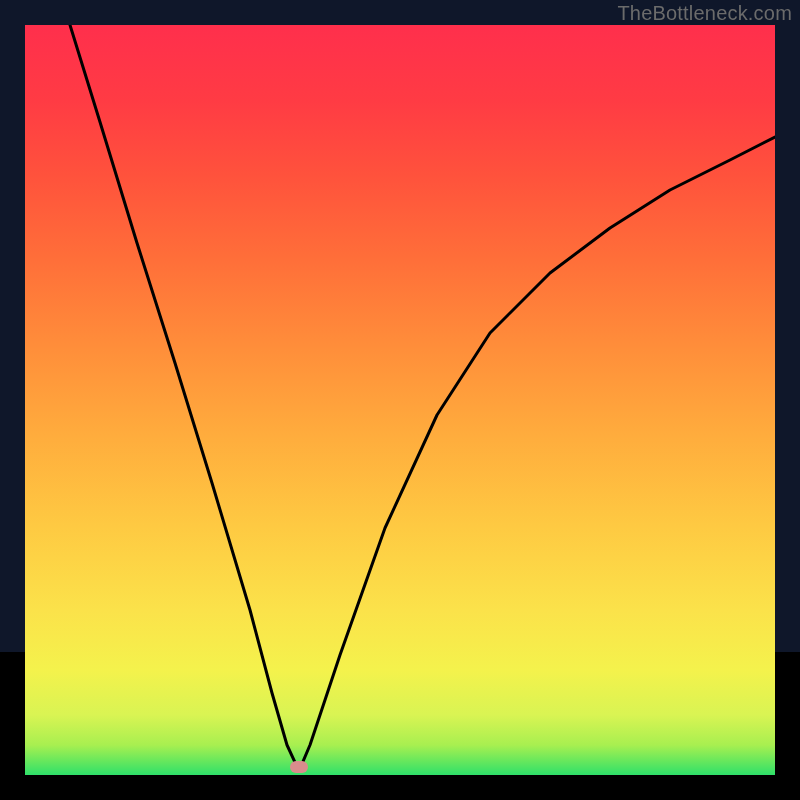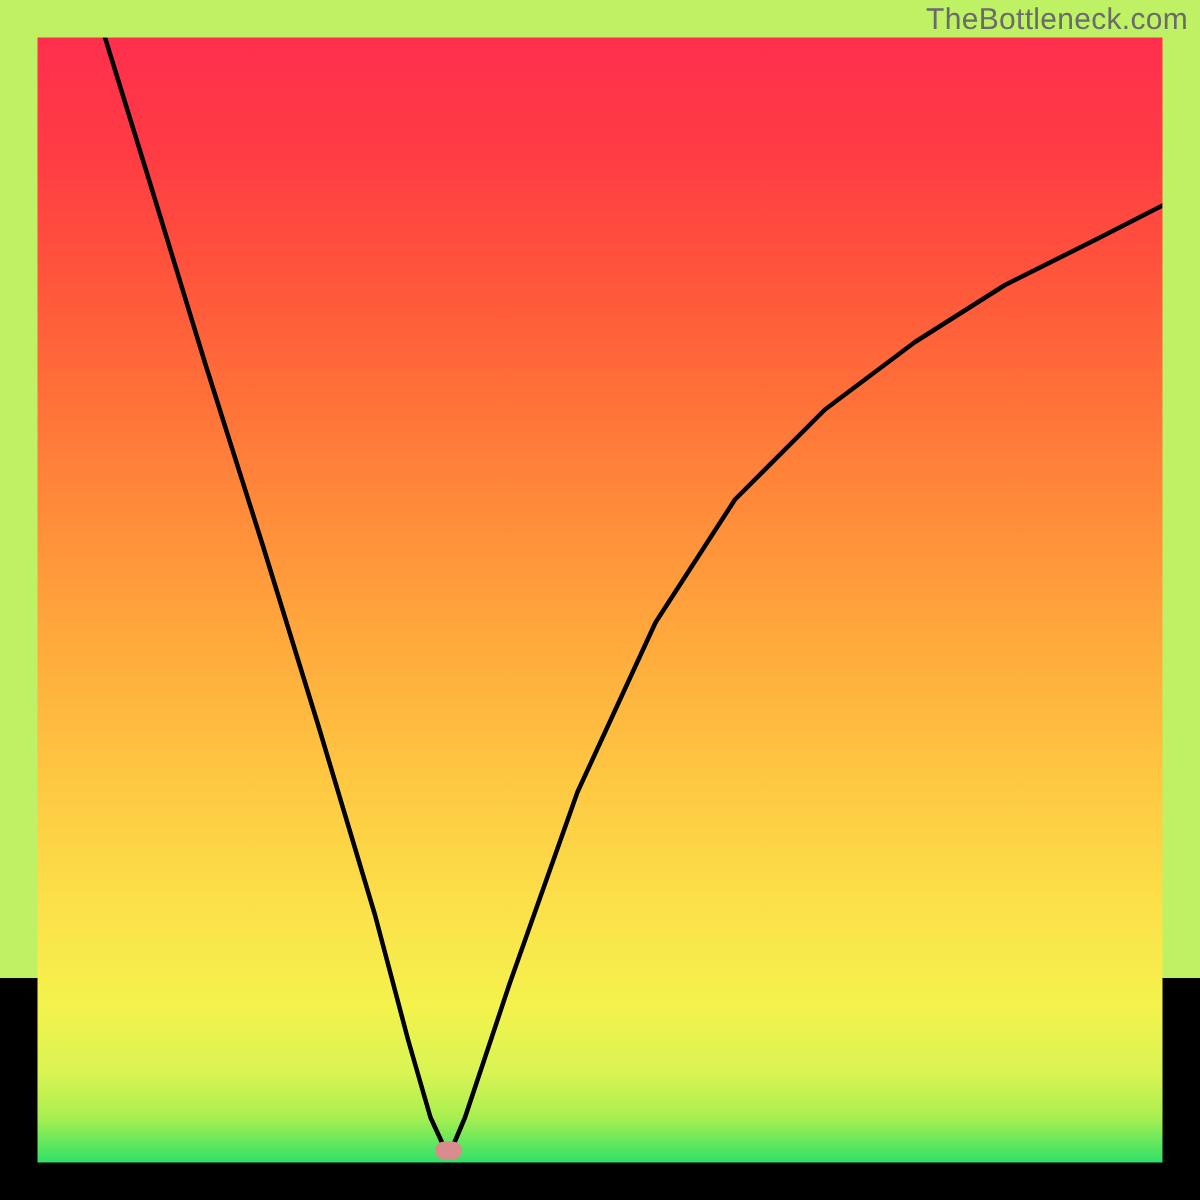--- a/index.html
+++ b/index.html
@@ -9,21 +9,21 @@
     overflow: hidden;
     background: #000;
     position: relative;
   }
   .frame {
     position: absolute;
     top: 0;
     left: 0;
     width: 800px;
     height: 652px;
-    background: #bef264;
+    background: #0f172a;
   }
   .plot-area {
     position: absolute;
     top: 25px;
     left: 25px;
     width: 750px;
     height: 750px;
     background: linear-gradient(to top,
       #2fe06a 0%,
       #6be85c 2%,

